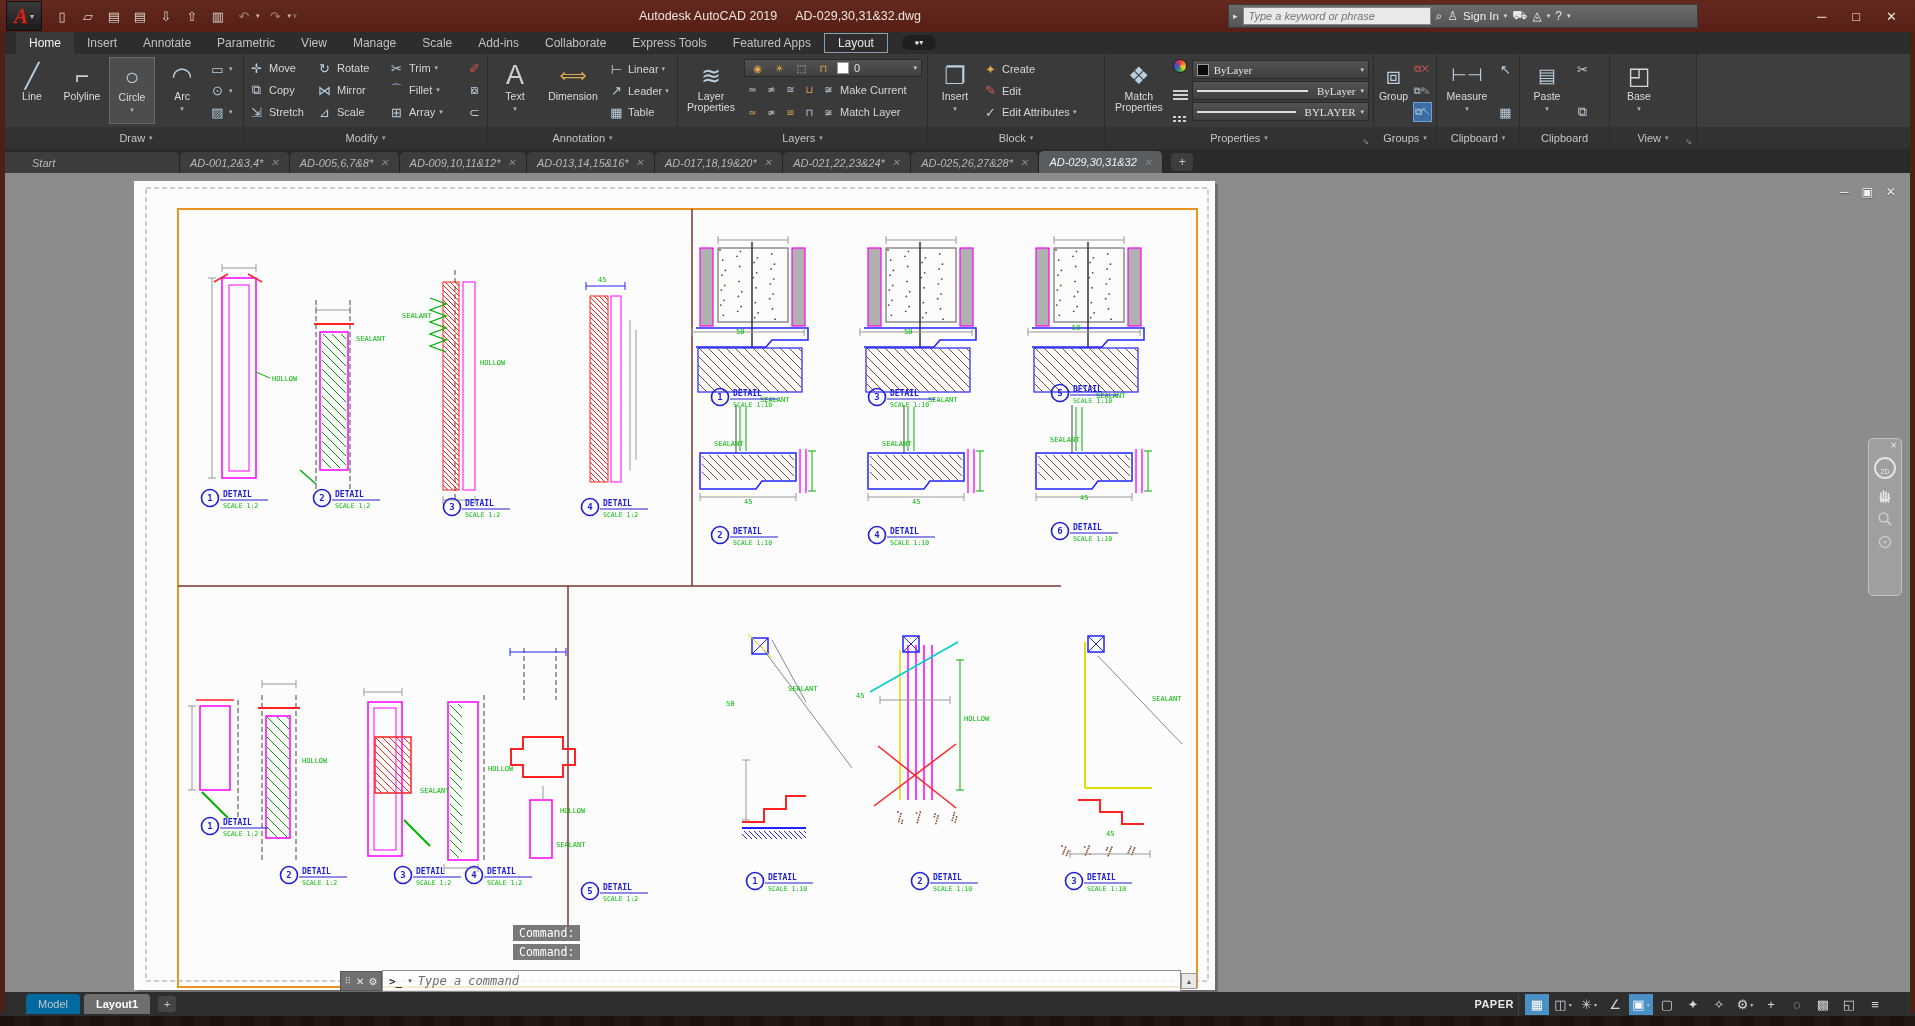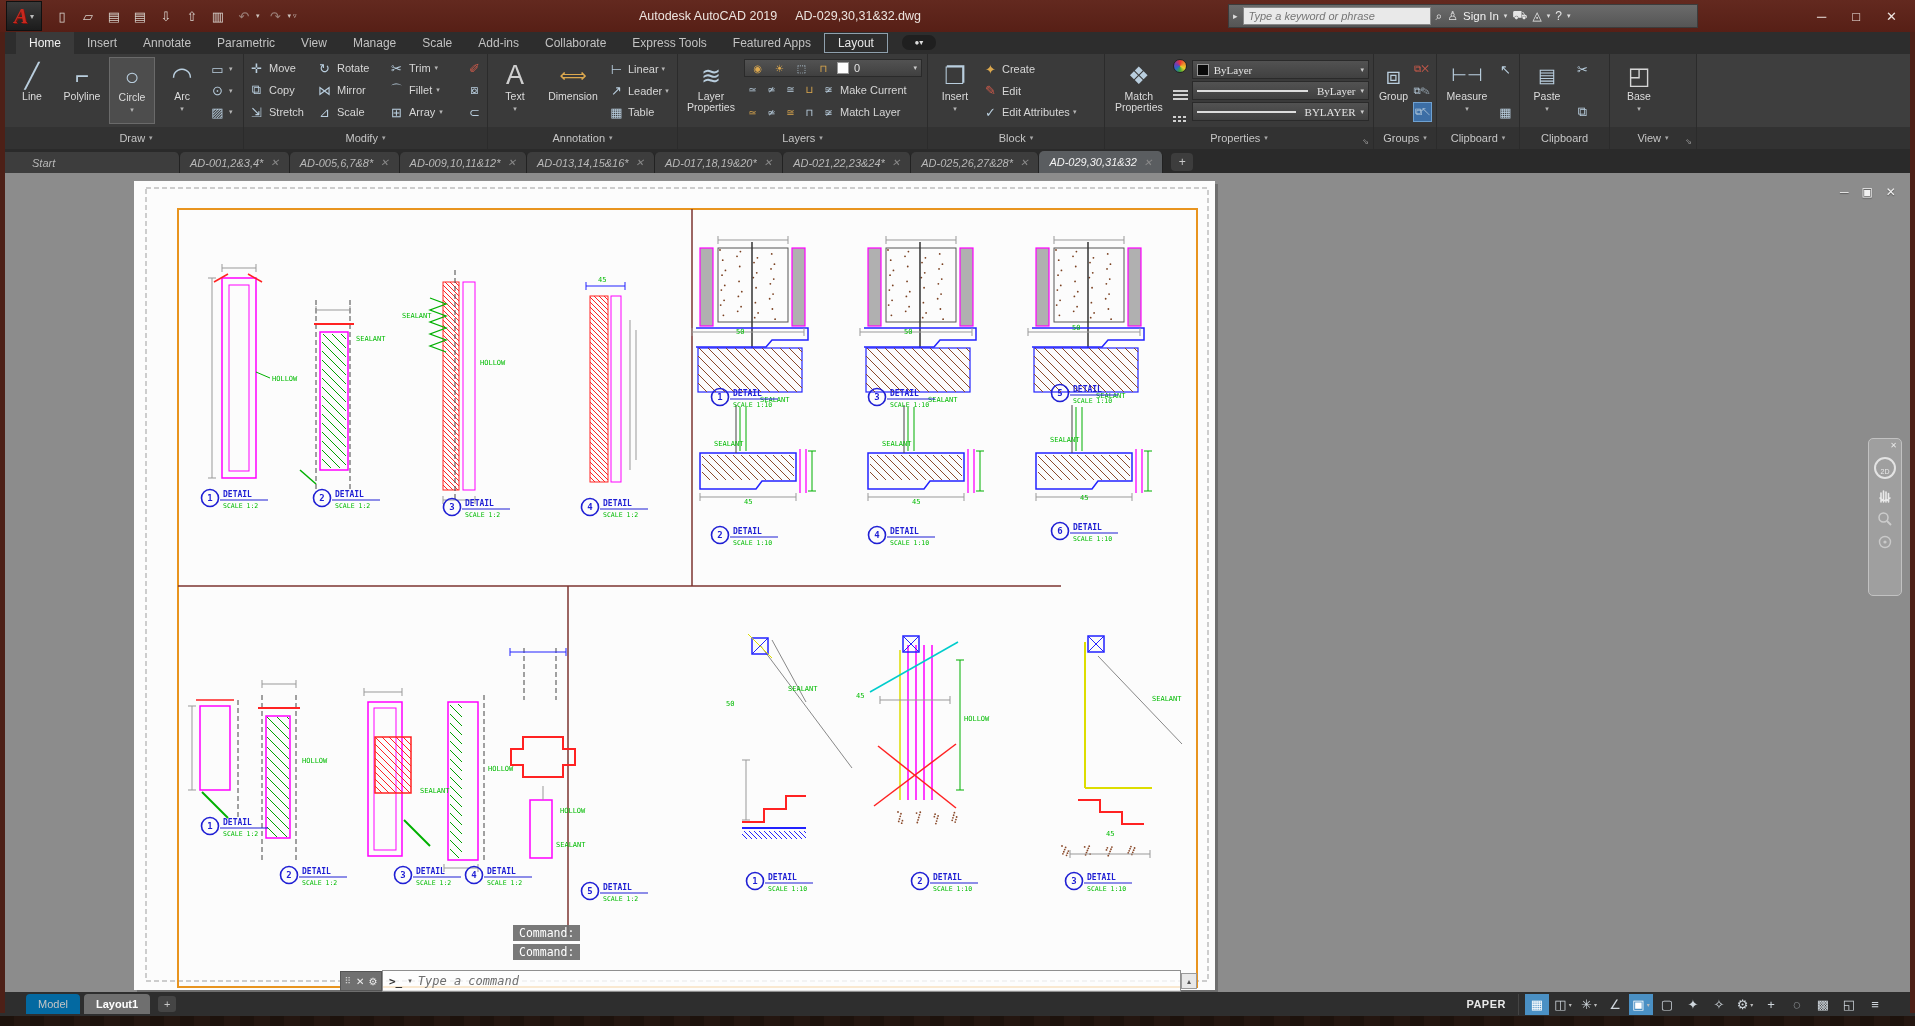--- a/index.html
+++ b/index.html
@@ -97,21 +97,21 @@
   
   .statusbar { position:absolute; left:0; top:992px; width:1915px; height:24px; background:#2e2e2e; display:flex; align-items:center; }
   .mtab { height:20px; margin-top:0; display:flex; align-items:center; padding:0 12px; font-size:11px; border-radius:4px 4px 0 0; }
   .mtab.model { background:#0369a1; color:#c5c5c5; margin-left:26px; }
   .mtab.layout { background:#6f6f6f; color:#fff; font-weight:bold; margin-left:4px; }
   .mplus { width:18px; height:16px; background:#454545; border-radius:3px; color:#c8c8c8; display:flex; align-items:center; justify-content:center; font-size:11px; margin-left:8px; }
   .sright { position:absolute; right:28px; top:1px; height:22px; display:flex; align-items:center; gap:2px; }
   .sitem { min-width:24px; height:21px; display:flex; align-items:center; justify-content:center; color:#cfd6dc; font-size:13px; padding:0 3px; gap:2px; }
   .sitem.on { background:#4a90c4; color:#fff; }
   .sitem .sdd { font-size:6px; color:#bbb; }
-  .sitem.txt { font-size:11px; font-weight:bold; color:#e8e8e8; letter-spacing:.5px; border-right:1px solid #444; padding-right:12px; margin-right:4px; }
+  .sitem.txt { font-size:11px; font-weight:bold; color:#e8e8e8; letter-spacing:.5px; border-right:1px solid #444; padding-right:4px; margin-right:4px; }
   .bottomstrip { position:absolute; left:0; top:1016px; width:1915px; height:10px; background:repeating-linear-gradient(90deg,#1d120c 0 14px,#241610 14px 30px); }
 </style>
 </head>
 <body>
 
 <div class="app">
 
   <div class="titlebar">
     <div class="appbtn">
         <span class="bigA">A</span>

